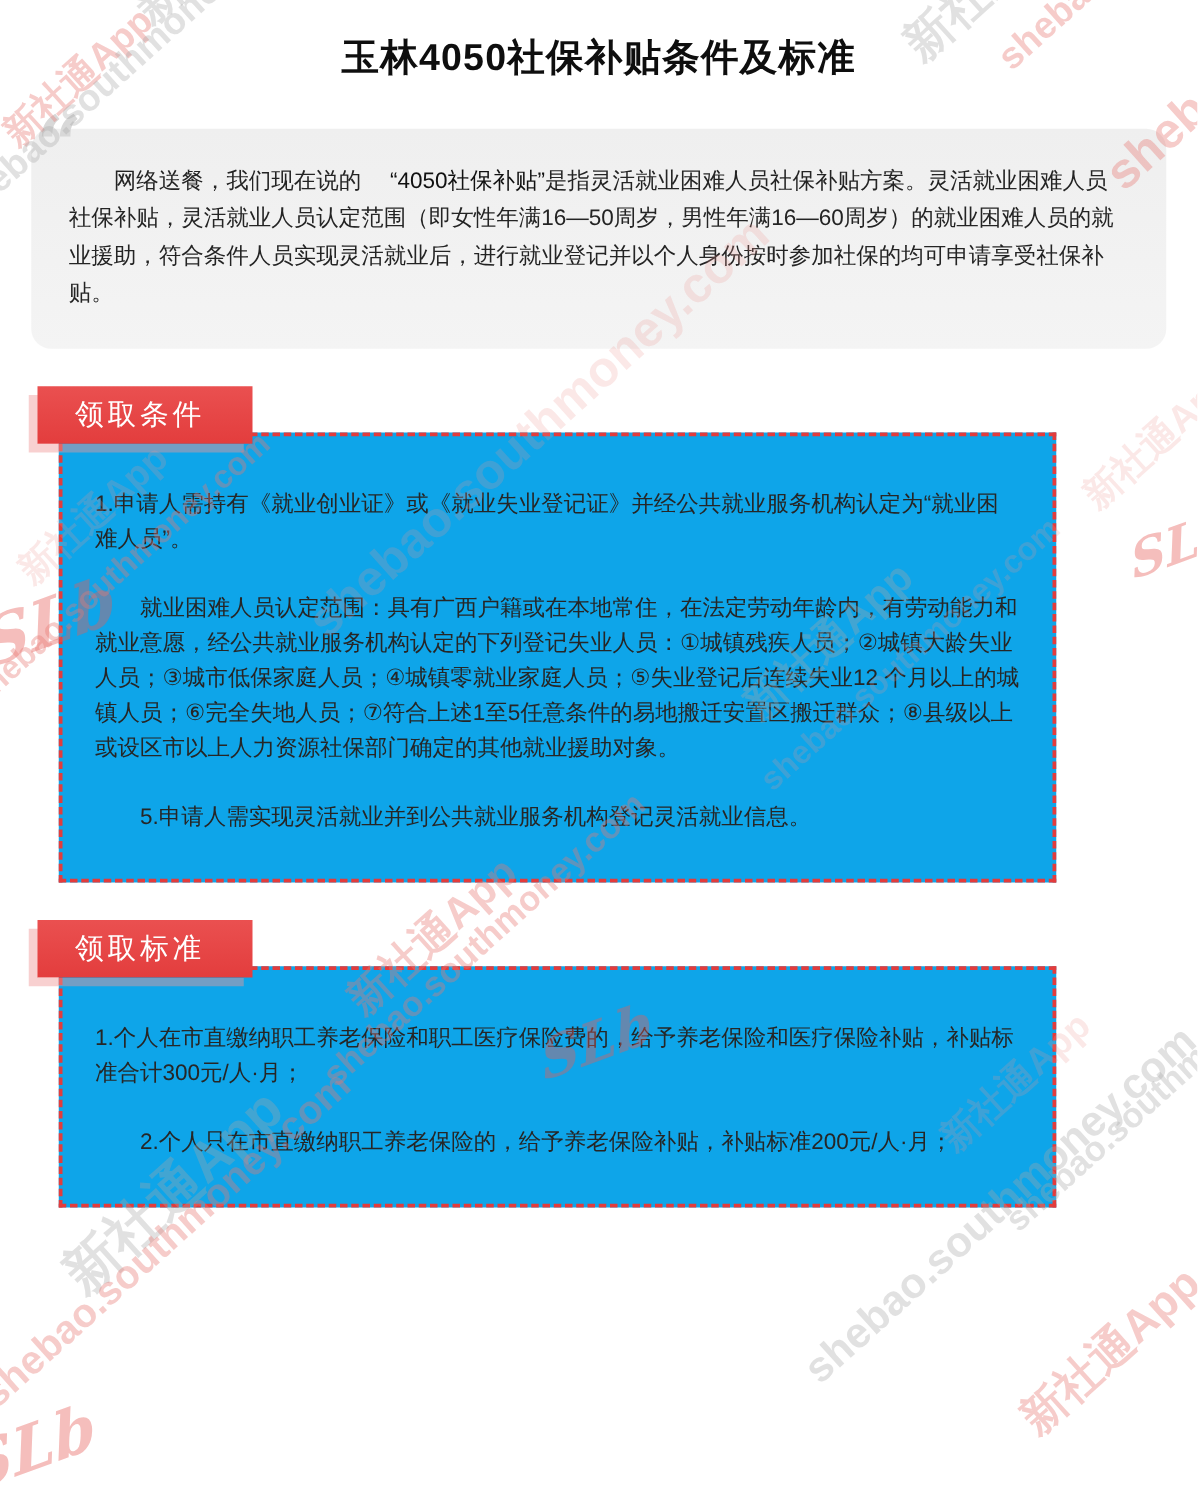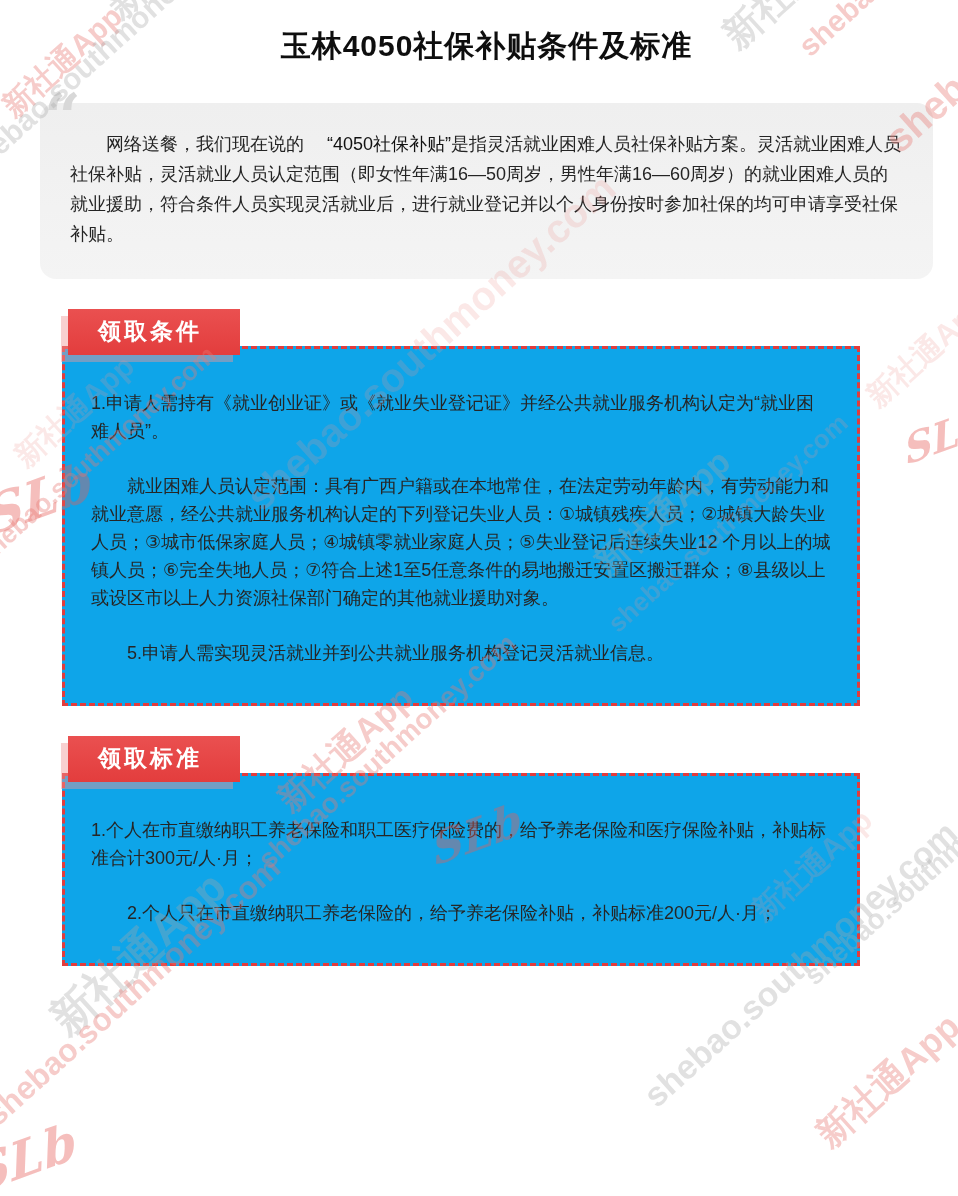--- a/index.html
+++ b/index.html
@@ -4,21 +4,21 @@
 <style>
   html,body{margin:0;padding:0;background:#ffffff;}
   .page{
     position:relative;
     width:958px;height:1196px;
     background:#ffffff;
     overflow:hidden;
     font-family:"Liberation Sans","DejaVu Sans",sans-serif;
     color:#262626;
   }
-  .content{position:relative;z-index:2;padding-left:15px;}
+  .content{position:relative;z-index:2;}
 
   
   .page-title{
     margin:0;
     padding-top:26px;
     text-align:center;
     font-size:30px;
     font-weight:bold;
     color:#0e0e0e;
     letter-spacing:1px;
@@ -49,26 +49,26 @@
     line-height:30px;
     text-indent:2em;
     color:#242424;
   }
   .intro-text .hl{font-weight:normal;color:#111;margin-left:23px;}
 
   
   .ribbon{
     position:relative;
     z-index:3;
-    margin:30px 0 -9px 53px;
+    margin:30px 0 -9px 30px;
     display:inline-block;
     background:linear-gradient(180deg,#ea5050 0%,#e33d3d 100%);
     color:#ffffff;
     font-size:23px;
-    font-weight:bold;
+    font-weight:normal;
     letter-spacing:3px;
     padding:7px 38px 8px 30px;
     box-shadow:-7px 7px 0 rgba(240,150,150,0.45);
   }
   .section{display:block;}
 
   
   .panel{
     position:relative;
     margin-left:47px;

